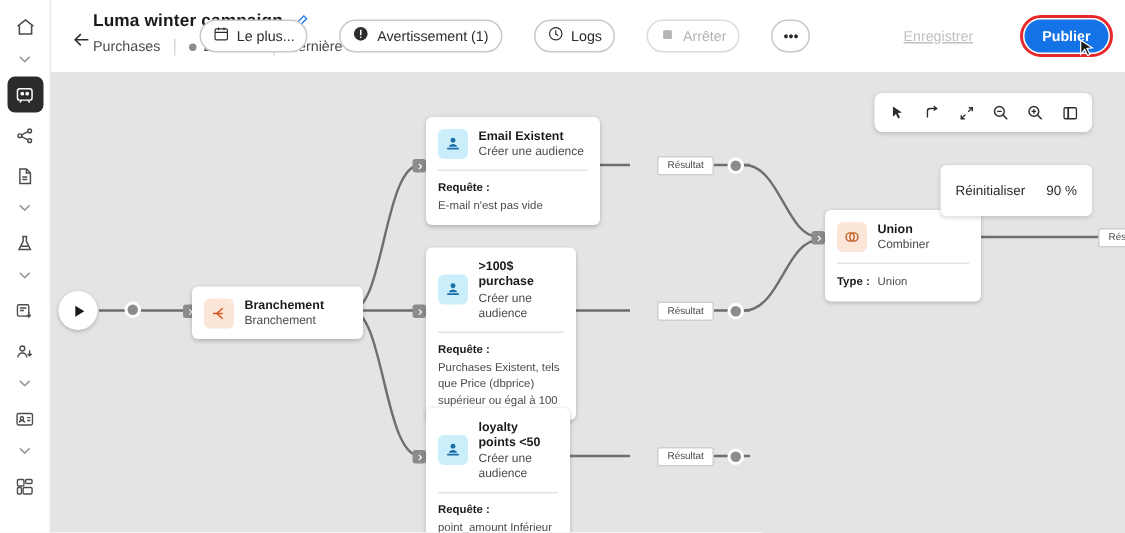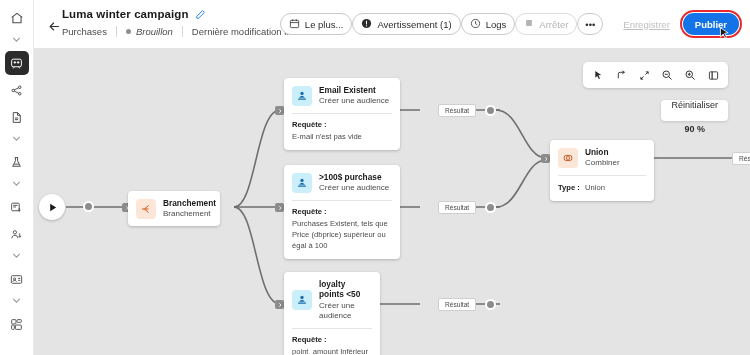--- a/index.html
+++ b/index.html
@@ -36,21 +36,21 @@
   .title-row { position: absolute; left: 28px; top: 8px; display: flex; align-items: center; gap: 6px; }
   .title-text { font-size: 11.5px; font-weight: bold; color: #1a1a1a; letter-spacing: .1px; }
   .pencil { color: #1473e6; display: flex; }
   .crumb-row { position: absolute; left: 28px; top: 26px; display: flex; align-items: center; font-size: 9.5px; color: #4b4b4b; }
   .crumb-row .sep { width: 1px; height: 11px; background: #d8d8d8; margin: 0 9px; }
   .status-dot { width: 5px; height: 5px; border-radius: 50%; background: #8d8d8d; margin-right: 5px; display: inline-block; }
   .crumb-status { font-style: italic; color: #4b4b4b; }
   .crumb-mod { color: #4b4b4b; }
 
   
-  .toolbar { position: absolute; right: 8px; top: 10px; display: flex; align-items: center; gap: 0; }
+  .toolbar { position: absolute; right: 8px; top: 10px; display: flex; align-items: center; gap: 21px; }
   .tb-btn {
     height: 22px; padding: 0 8px; border: 1px solid #c9c9c9; border-radius: 11px;
     background: #fff; display: flex; align-items: center; gap: 5px;
     font-size: 9.5px; color: #2c2c2c; white-space: nowrap;
   }
   .tb-btn.disabled { color: #b4b4b4; border-color: #dcdcdc; }
   .tb-btn.icononly { padding: 0 7px; }
   .tb-sep { width: 10px; }
   .tb-ghost { height: 22px; padding: 0 10px; display:flex; align-items:center; font-size: 9.5px; color: #c0c0c0; border-radius: 11px; text-decoration: underline; }
   .publish-wrap { position: relative; padding: 3px; }
@@ -69,25 +69,25 @@
   .canvas-svg { position: absolute; left: 0; top: 0; }
 
   
   .ctools {
     position: absolute; right: 22px; top: 14px; height: 26px;
     background: #fff; border-radius: 5px; display: flex; align-items: center;
     padding: 0 5px; gap: 3px; box-shadow: 0 1px 3px rgba(0,0,0,.16);
   }
   .ctool { width: 20px; height: 20px; display: flex; align-items: center; justify-content: center; color: #2c2c2c; border-radius: 3px; }
   .zoomrow {
-    position: absolute; right: 22px; top: 52px; height: 21px; background: #fff;
+    position: absolute; right: 22px; top: 62px; height: 34px; background: #fff;
     border-radius: 4px; display: flex; align-items: center; gap: 14px; padding: 0 10px;
-    box-shadow: 0 1px 3px rgba(0,0,0,.14); font-size: 9px; color: #2c2c2c; flex-direction: column;
-  }
-  .zoomrow .zv { font-weight: bold; }
+    box-shadow: 0 1px 3px rgba(0,0,0,.14); font-size: 9px; color: #2c2c2c;
+  }
+  .zoomrow .zv { font-weight: normal; }
 
   
   .node {
     position: absolute; background: #fff; border-radius: 4px;
     box-shadow: 0 1px 3px rgba(0,0,0,.22); font-size: 8px;
   }
   .node-head { display: flex; align-items: center; gap: 7px; padding: 7px 8px 6px 8px; }
   .node-ico { width: 20px; height: 20px; border-radius: 4px; display: flex; align-items: center; justify-content: center; flex: none; }
   .ico-audience { background: #cbeefb; color: #1b6fa8; }
   .ico-branch { background: #fbe6d8; color: #d8561b; }
@@ -349,21 +349,21 @@
           <path d="M7 4l13 8-13 8z"></path>
         </svg>
     </div>
     <div class="dot" style="left:49px; top:153px;"></div>
     <div class="port" style="left:88px; top:155px;">
       <svg width="6" height="6" viewBox="0 0 24 24" fill="none" stroke="currentColor" stroke-width="3">
           <path d="M9 5l7 7-7 7"></path>
         </svg>
     </div>
 
-    <div class="node" style="left:94px; top:143px; width:92px;">
+    <div class="node" style="left:94px; top:143px; width:114px;">
       <div class="node-head">
         <div class="node-ico ico-branch">
           <svg width="12" height="12" viewBox="0 0 24 24" fill="none" stroke="currentColor" stroke-width="2">
               <path d="M17 5l-8 7 8 7"></path>
               <path d="M4 12h13"></path>
             </svg>
         </div>
         <div>
           <div class="node-ttl">Branchement</div>
           <div class="node-sub">Branchement</div>
@@ -395,21 +395,21 @@
         <div class="lbl">Requête :</div>
         <div class="val">E-mail n'est pas vide</div>
       </div>
     </div>
 
     <div class="port" style="left:241px; top:155px;">
       <svg width="6" height="6" viewBox="0 0 24 24" fill="none" stroke="currentColor" stroke-width="3">
           <path d="M9 5l7 7-7 7"></path>
         </svg>
     </div>
-    <div class="node" style="left:250px; top:117px; width:116px;">
+    <div class="node" style="left:250px; top:117px; width:100px;">
       <div class="node-head">
         <div class="node-ico ico-audience">
           <svg width="12" height="12" viewBox="0 0 24 24" fill="currentColor">
               <circle cx="12" cy="7" r="3.3"></circle>
               <path d="M6.4 15.5c.9-2.2 3-3.4 5.6-3.4s4.7 1.2 5.6 3.4z"></path>
               <rect x="4" y="17" width="16" height="2.4" rx="1"></rect>
             </svg>
         </div>
         <div>
           <div class="node-ttl">&gt;100$ purchase</div>

